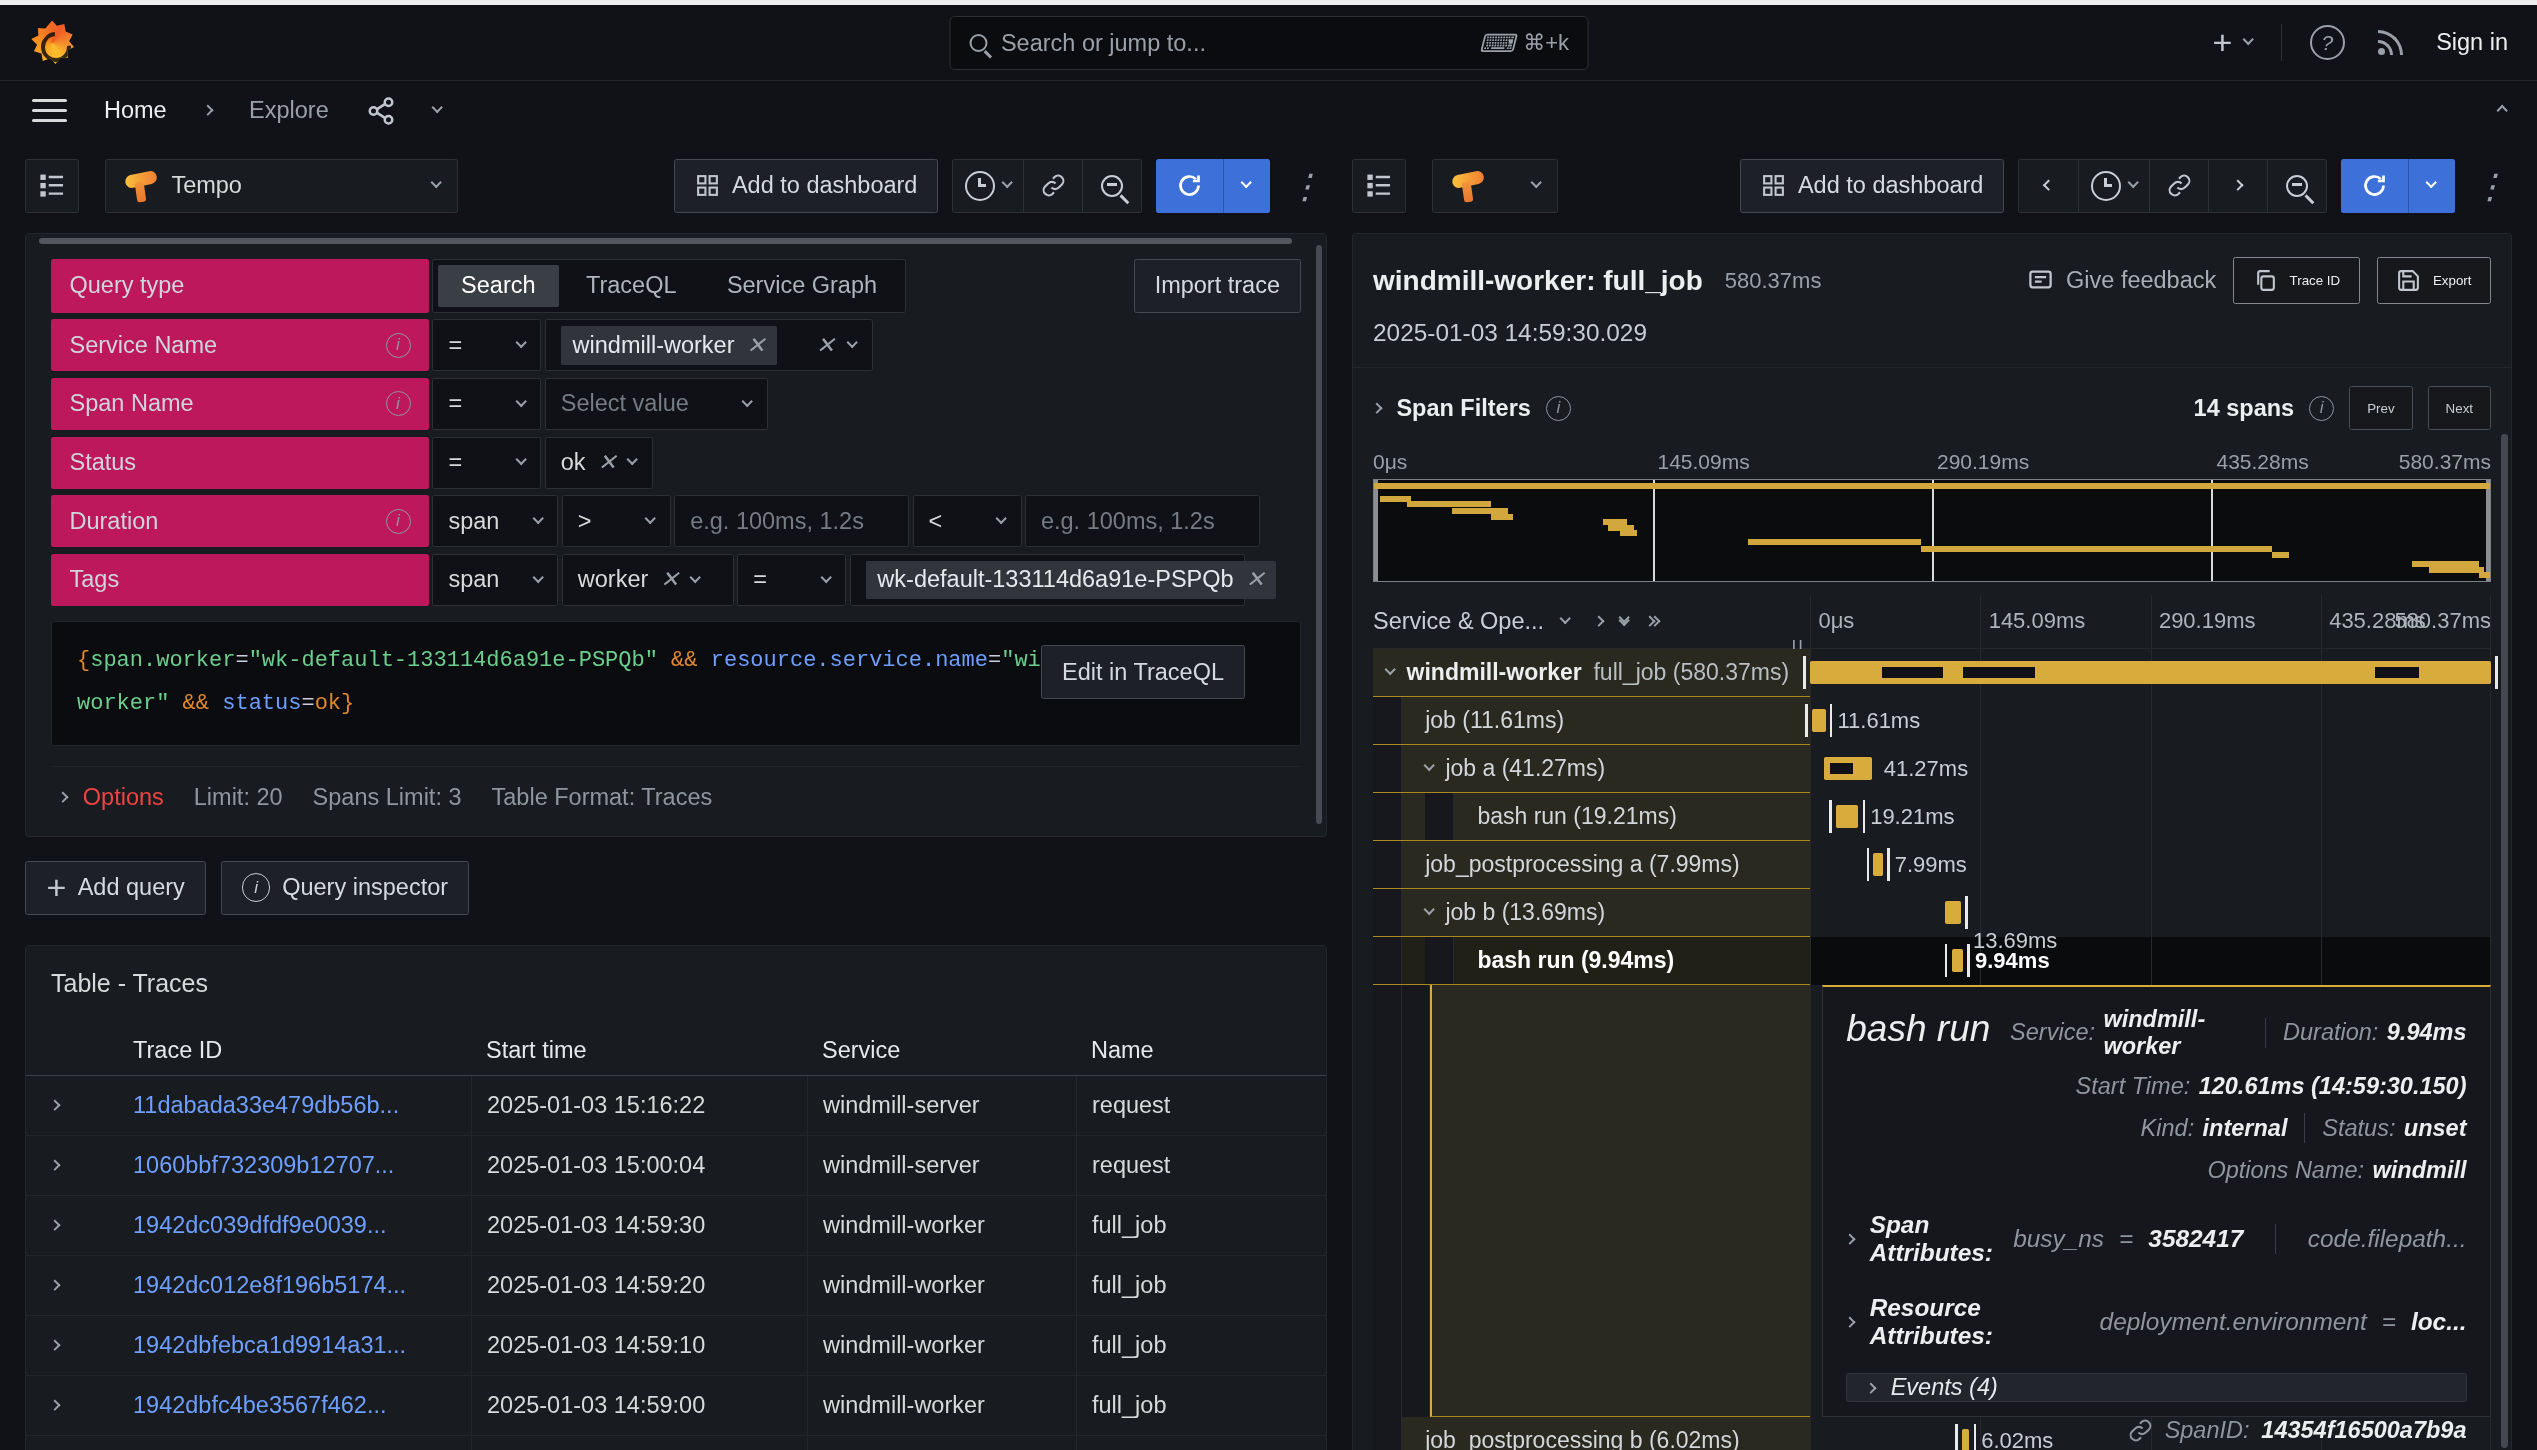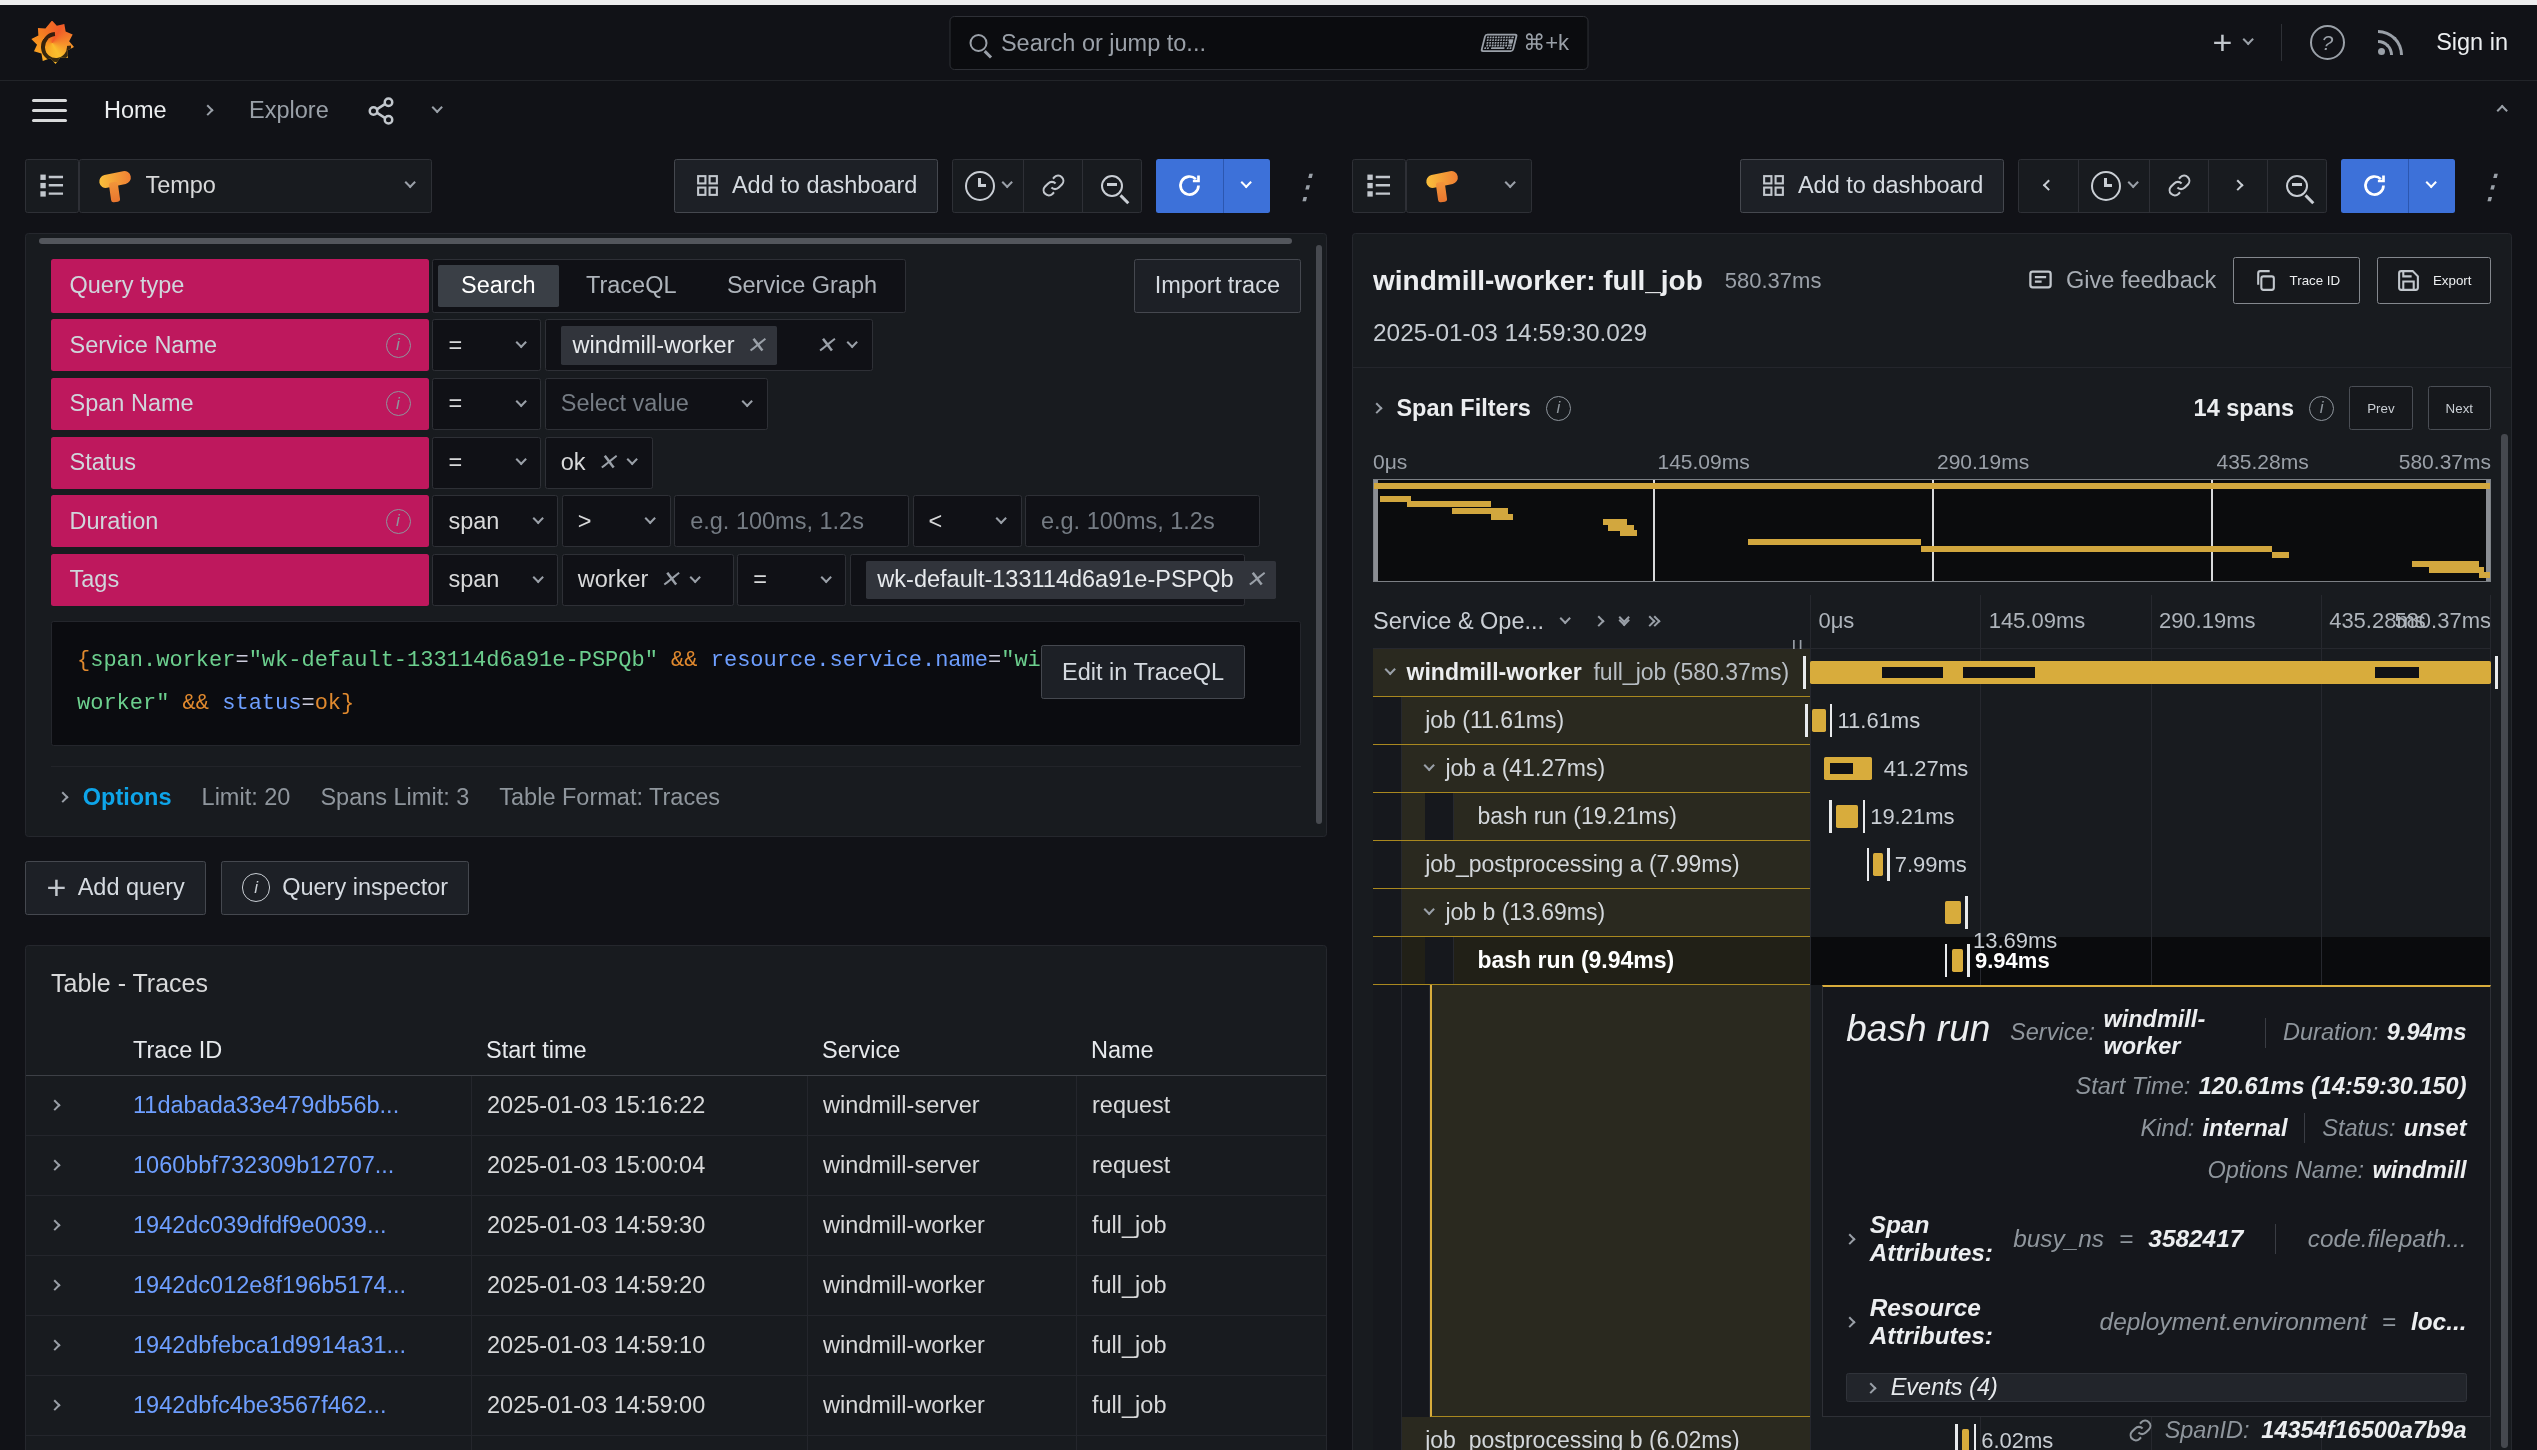--- a/index.html
+++ b/index.html
@@ -46,21 +46,21 @@
   .bc-home { color:#eceef0; }
   .bc-cur { color:#9aa0a8; }
   .bc-up { margin-left:auto; }
 
   
   .content { display:flex; gap:25px; padding:18.5px 25px 0; }
   .col-left { width:1302px; flex:none; }
   .col-right { width:1160px; flex:none; }
 
   
-  .toolbar { display:flex; align-items:center; gap:0; height:54px; margin-bottom:20px; }
+  .toolbar { display:flex; align-items:center; gap:26px; height:54px; margin-bottom:20px; }
   .icon-btn { width:54px; height:54px; border:0.8px solid #2e3036; border-radius:2.5px; background:#181b1f; display:flex; align-items:center; justify-content:center; flex:none; }
   .ds-picker { height:54px; border:0.8px solid #2e3036; border-radius:2.5px; background:#181b1f; display:flex; align-items:center; gap:13.4px; padding:0 17px; }
   .ds-picker.wide { width:353px; }
   .ds-picker .ch { margin-left:auto; }
   .tempo-ico { width:35px; height:35px; position:relative; flex:none; }
   .tempo-ico::before { content:""; position:absolute; top:5px; left:1.7px; width:32px; height:12.6px; background:linear-gradient(100deg,#f9c23c,#ef7d33); border-radius:6.7px; transform:rotate(-12deg); }
   .tempo-ico::after { content:""; position:absolute; top:14.3px; left:12.6px; width:9.2px; height:20px; background:linear-gradient(#f2953a,#e8762f); border-radius:2.5px; transform:rotate(-8deg); }
   .btn { height:54px; border:0.8px solid #45484f; border-radius:2.5px; background:#1d2026; color:#d5dae0; display:inline-flex; align-items:center; gap:11.8px; padding:0 20px; font-size:23.5px; white-space:nowrap; }
   .btn-group { display:flex; border:0.8px solid #2e3036; border-radius:2.5px; overflow:hidden; background:#181b1f; }
   .seg { min-width:59px; height:52px; display:flex; align-items:center; justify-content:center; gap:8.4px; border-left:0.8px solid #2e3036; padding:0 11.8px; }
@@ -104,21 +104,21 @@
   .tab { padding:0 23.5px; height:42px; display:flex; align-items:center; color:#aeb4bb; border-radius:1.7px; }
   .tab.active { background:#3a3f46; color:#fff; }
   .import-wrap { margin-left:auto; display:flex; align-items:center; }
 
   .code { background:#0b0c10; border:0.8px solid #24262c; border-radius:2.5px; margin-top:15px; padding:18.5px 25px; position:relative; }
   .code-inner { max-width:1071px; font:22px "Liberation Mono", monospace; line-height:1.95; white-space:pre-wrap; overflow-wrap:break-word; color:#ccccdc; }
   .tk-o { color:#e0892e; } .tk-g { color:#6ccf8e; } .tk-b { color:#6e9fff; } .tk-w { color:#ccccdc; }
   .edit-btn { position:absolute; right:55px; top:23.5px; }
 
   .opts { display:flex; align-items:center; gap:30px; margin-top:20px; padding:17px 8.4px 3.4px; border-top:0.8px solid #222429; color:#8f969d; }
-  .opts b { color:#0ea5e9; font-weight:700; }
+  .opts b { color:#ef4444; font-weight:400; }
   .opts .lead { display:flex; align-items:center; gap:15px; }
 
   .actions-row { display:flex; gap:15px; margin:23.5px 0 30px; }
 
   
   .table-card { padding:23.5px 0 0; overflow:hidden; height:531px; }
   .tc-title { padding:0 25px; font-size:25px; }
   .ttable { margin-top:28.6px; }
   .thead { display:flex; align-items:center; height:49px; border-bottom:1.7px solid #3d4046; padding:0 25px; color:#e6e9ec; }
   .trow { display:flex; align-items:stretch; height:60px; border-bottom:0.8px solid #24262c; padding:0 25px; }

